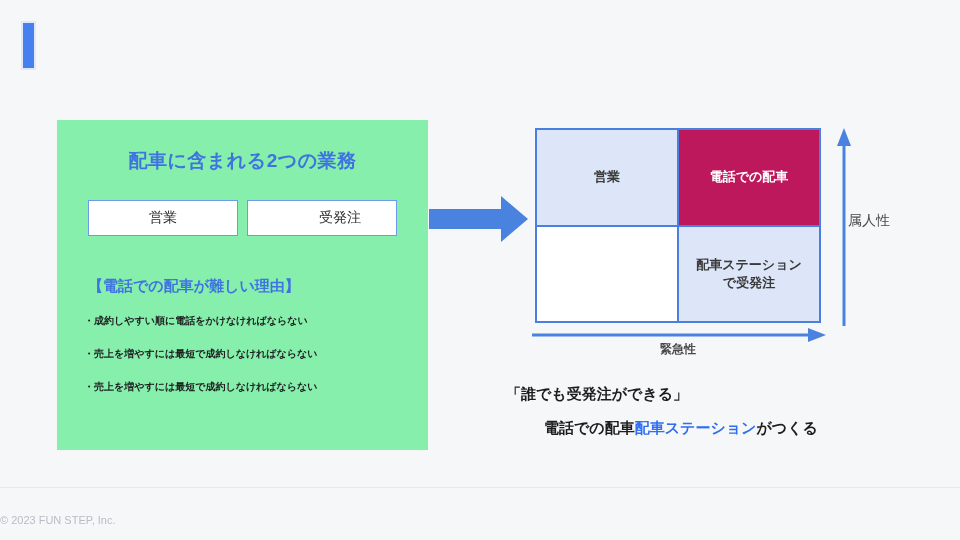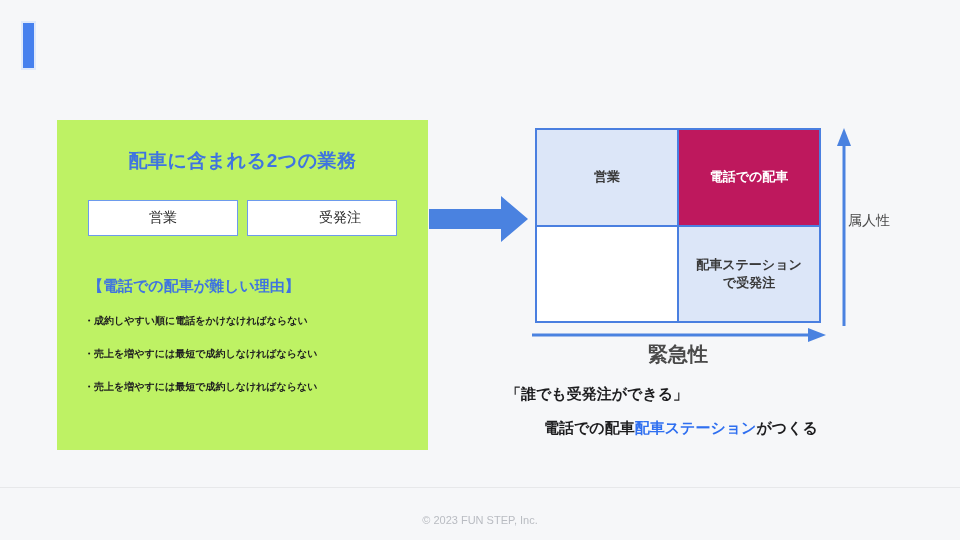--- a/index.html
+++ b/index.html
@@ -44,21 +44,21 @@
     white-space: nowrap;
   }
 
   
   .left-panel {
     position: absolute;
     left: 57px;
     top: 120px;
     width: 371px;
     height: 330px;
-    background: #bef264;
+    background: #86efac;
   }
   .panel-heading {
     position: absolute;
     left: 0;
     top: 28px;
     width: 371px;
     text-align: center;
     font-size: 19px;
     font-weight: bold;
     color: #3f74e0;
@@ -164,21 +164,21 @@
     top: 327px;
     width: 296px;
     height: 16px;
   }
   .axis-x-label {
     position: absolute;
     left: 535px;
     top: 341px;
     width: 286px;
     text-align: center;
-    font-size: 20px;
+    font-size: 12px;
     font-weight: bold;
     color: #4a4a4a;
   }
 
   
   .caption {
     position: absolute;
     left: 506px;
     top: 386px;
     font-size: 15px;
@@ -232,21 +232,21 @@
     font-size: 5px;
     color: #6b83b8;
     letter-spacing: 0.6px;
     white-space: nowrap;
   }
   .copyright {
     position: absolute;
     left: 0;
     top: 514px;
     width: 960px;
-    text-align: center;
+    text-align: left;
     font-size: 11px;
     color: #b9bcc2;
   }
 </style>
 </head>
 <body>
 
 <div class="slide">
 
   <div class="title-bar"></div>

